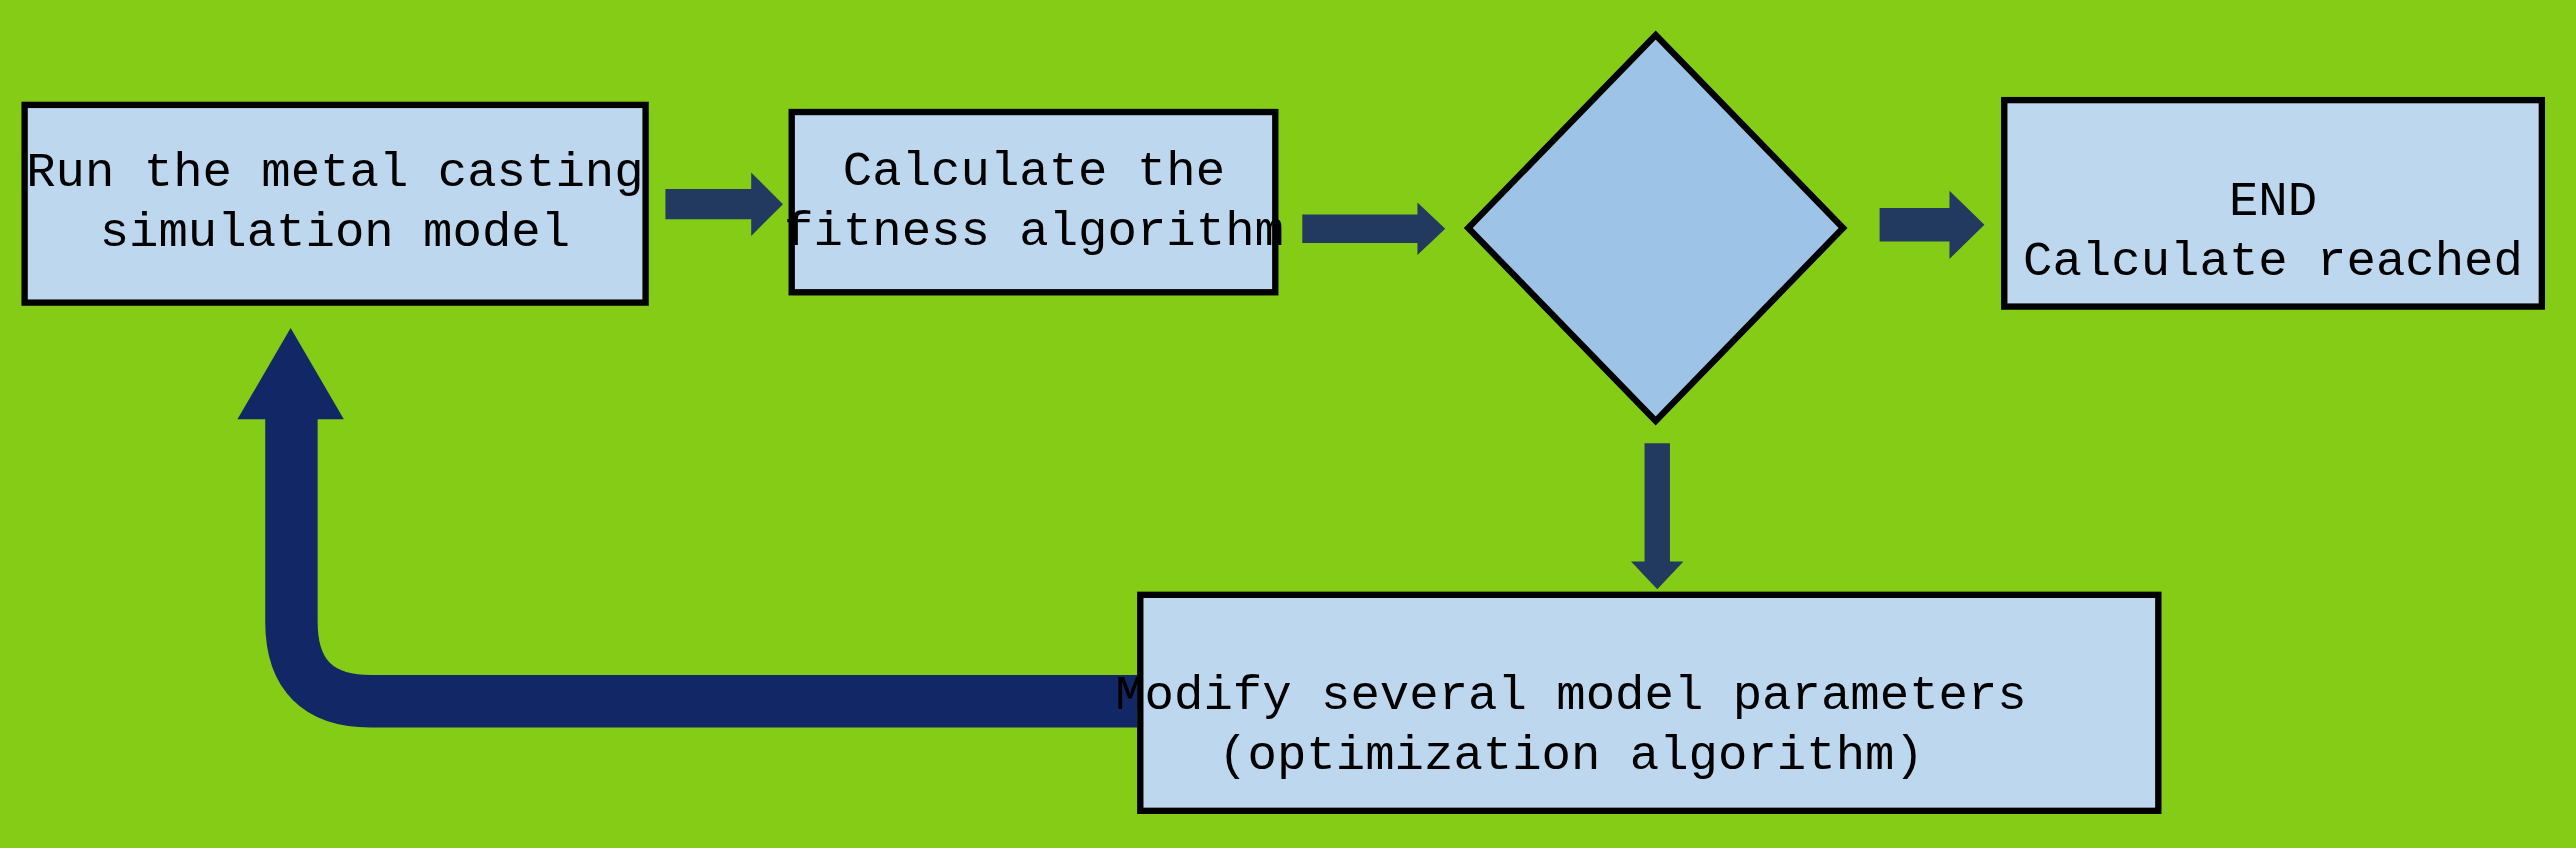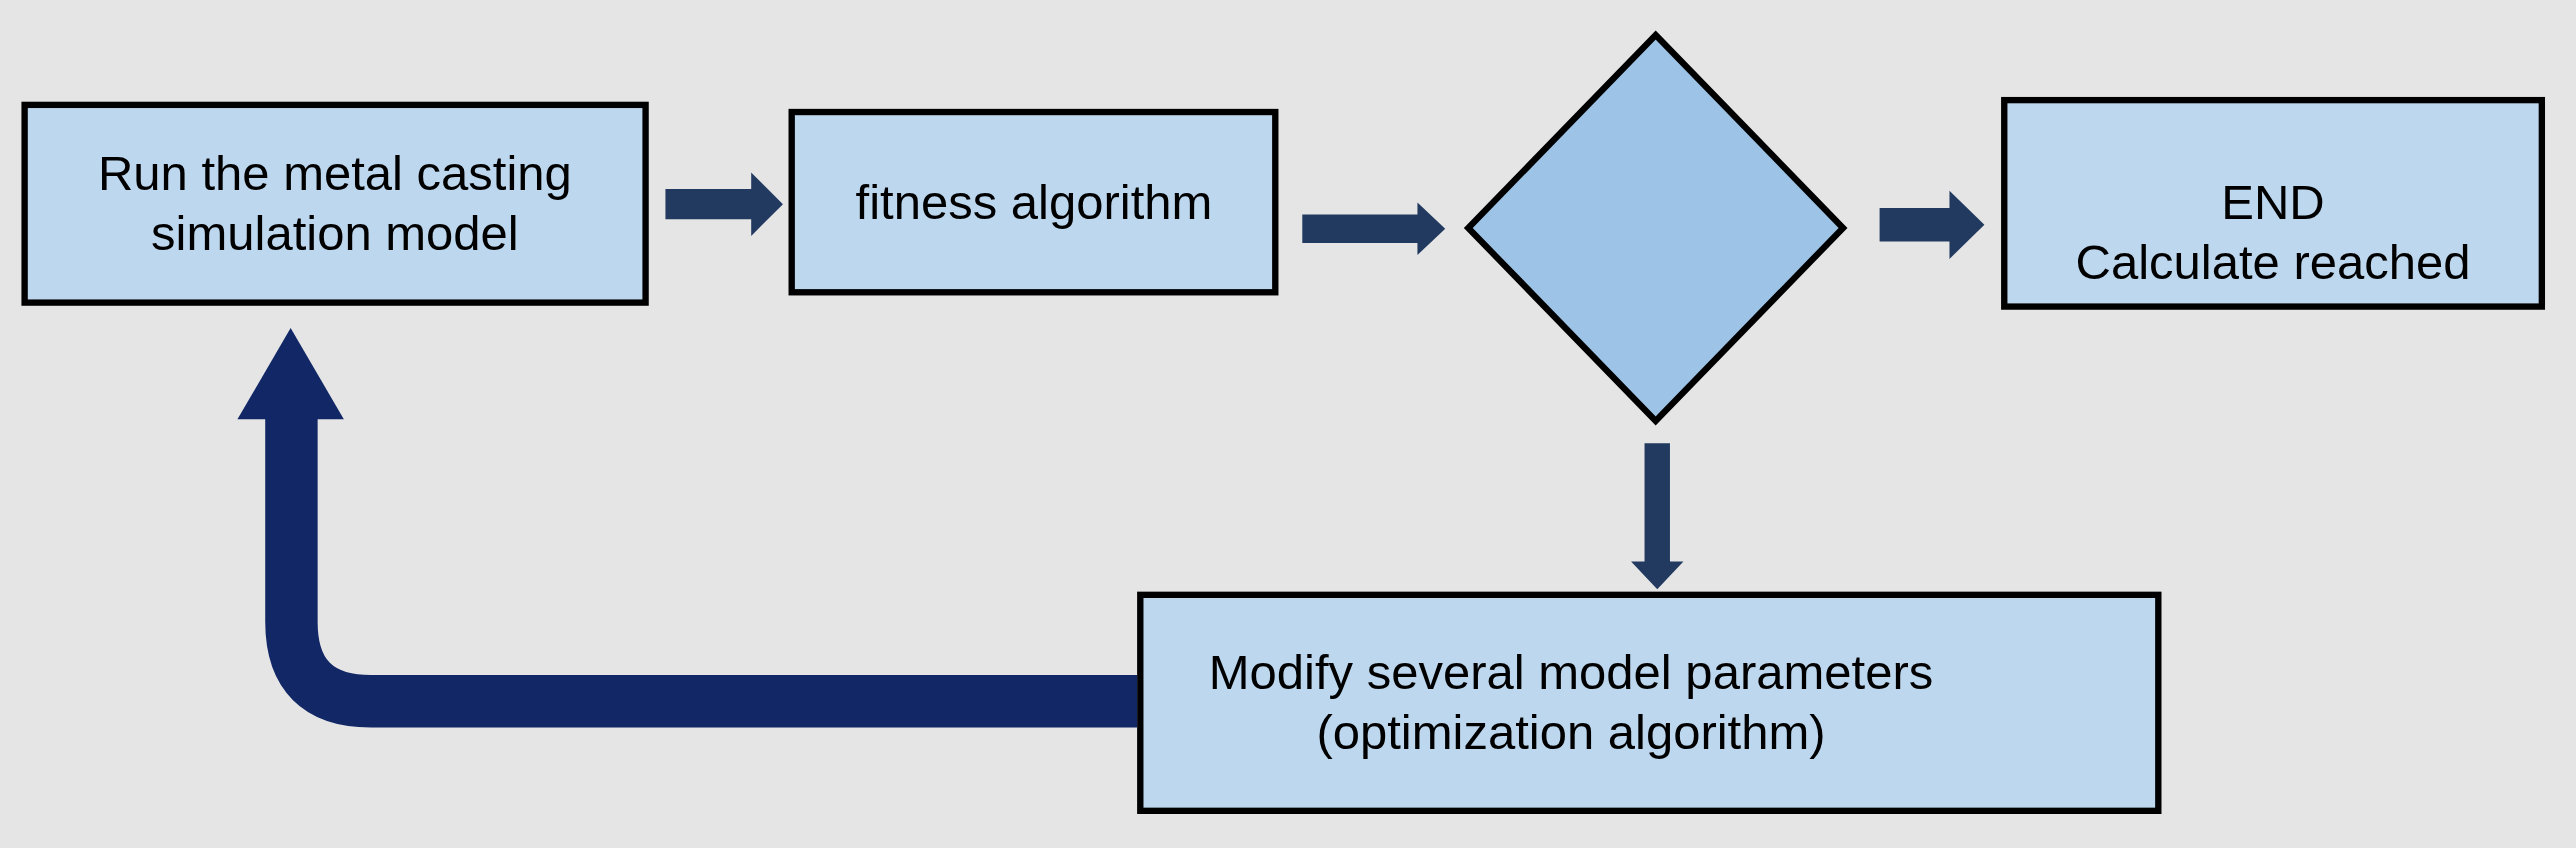--- a/index.html
+++ b/index.html
@@ -1,22 +1,22 @@
 <!DOCTYPE html>
 <html style="font-size:12.7px"><head>
 <meta charset="utf-8">
 <style>
   html, body { margin: 0; padding: 0; background: #ffffff; }
   .canvas {
     position: relative;
     width: 2576px;
     height: 849px;
-    background: #e5e5e5;
+    background: #84cc16;
     overflow: hidden;
-    font-family: Liberation Sans, sans-serif;
+    font-family: Liberation Mono, monospace;
   }
   .shapes-layer {
     position: absolute;
     left: 0; top: 0;
     width: 2576px;
     height: 849px;
     display: block;
   }
   .node-shape {
     stroke: #000000;
@@ -72,28 +72,29 @@
       <polygon class="arrow-shape" points="366,413 299,528 433,528" fill="#112766"></polygon>
     </g>
   </svg>
 
   <div class="label" style="left:21.4px; top:102px; width:627px; height:204px;">
     <span class="line">Run the metal casting</span>
     <span class="line">simulation model</span>
   </div>
 
   <div class="label" style="left:789px; top:109px; width:490px; height:187px;">
+    <span class="line">Calculate the</span>
     <span class="line">fitness algorithm</span>
   </div>
 
 
   <div class="label" style="left:2001px; top:97px; width:544px; height:213px;margin-top:29px;">
     <span class="line">END</span>
     <span class="line">Calculate reached</span>
   </div>
 
-  <div class="label" style="left:1137px; top:592px; width:868px; height:222px;">
+  <div class="label" style="left:1137px; top:616px; width:868px; height:222px;">
     <span class="line">Modify several model parameters</span>
     <span class="line">(optimization algorithm)</span>
   </div>
 
 </div>
 
 
 </body></html>

